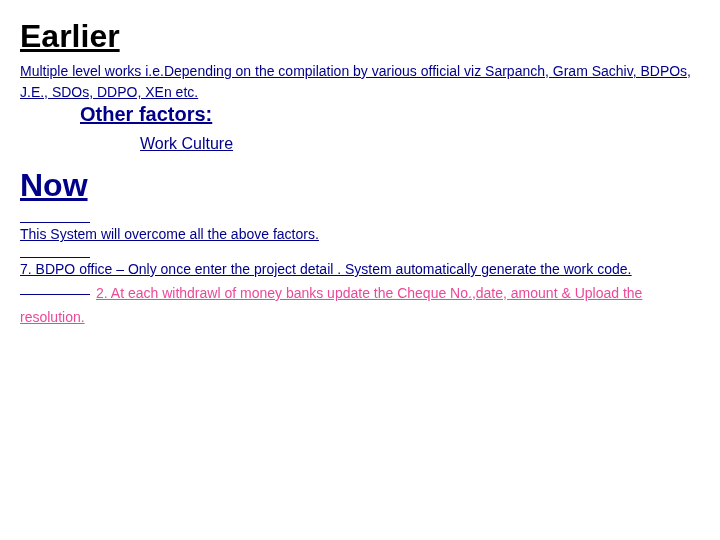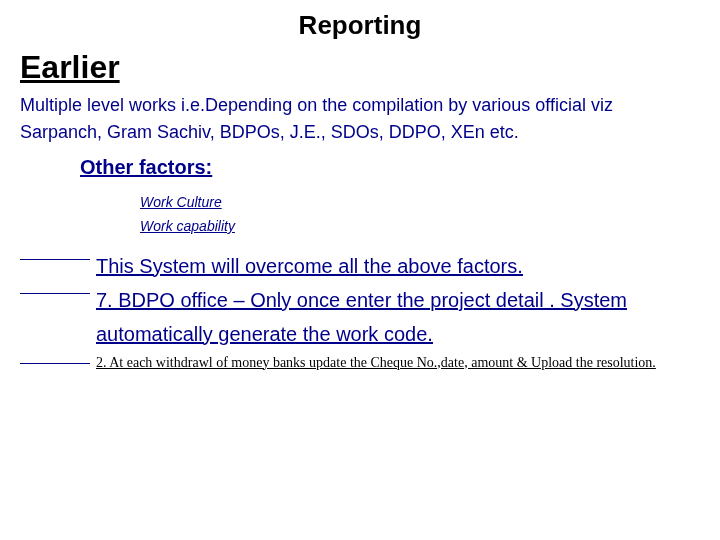--- a/index.html
+++ b/index.html
@@ -35,118 +35,116 @@
     .section-earlier {
       font-size: 32px;
       font-weight: bold;
       color: #000000;
       text-decoration: underline;
       margin-bottom: 6px;
       margin-top: 8px;
     }
 
     .intro-text {
-      font-size: 18px;
+      font-size: 14px;
       color: #00008B;
-      margin-bottom: 10px;
+      text-decoration: underline;
       line-height: 1.5;
     }
 
     .other-factors-title {
       font-size: 20px;
       font-weight: bold;
       color: #00008B;
       text-decoration: underline;
       margin-left: 60px;
-      margin-bottom: 12px;
+      margin-bottom: 4px;
     }
 
     .factors-list {
       margin-left: 120px;
       margin-bottom: 10px;
     }
 
     .factor-item {
-      font-size: 14px;
+      font-size: 16px;
       color: #00008B;
       text-decoration: underline;
       line-height: 1.7;
-      font-style: italic;
     }
 
     .section-now {
       font-size: 32px;
       font-weight: bold;
       color: #00008B;
       text-decoration: underline;
       margin-bottom: 8px;
     }
 
     .now-items {
       margin-left: 0;
     }
 
     .now-item {
-      font-size: 20px;
+      font-size: 14px;
       color: #00008B;
       text-decoration: underline;
       line-height: 1.7;
       display: flex;
       align-items: flex-start;
+      flex-direction: column;
     }
 
     .now-item .bullet-line {
       display: inline-block;
       width: 70px;
       border-bottom: 1px solid #00008B;
       margin-right: 6px;
       margin-top: 10px;
       flex-shrink: 0;
     }
 
     .now-item-text {
       flex: 1;
       text-decoration: underline;
       color: #00008B;
     }
 
     .now-item-full {
       font-size: 14px;
-      color: #000000;
+      color: #ec4899;
       text-decoration: underline;
       line-height: 1.7;
-      font-family: Liberation Serif, serif;
     }
 
     .now-item-full .bullet-line {
       display: inline-block;
       width: 70px;
       border-bottom: 1px solid #00008B;
       margin-right: 6px;
       vertical-align: middle;
     }
   </style>
 </head>
 <body>
 
 <div class="page-container">
 
-  <div class="page-title">Reporting</div>
 
   <div class="section-earlier">Earlier</div>
 
   <div class="intro-text">Multiple level works i.e.Depending on the compilation by various official viz Sarpanch, Gram Sachiv, BDPOs, J.E., SDOs, DDPO, XEn etc.</div>
 
   <div class="other-factors-title">Other factors:</div>
 
   <div class="factors-list">
     <div class="factor-item">Work Culture</div>
-    <div class="factor-item">Work capability</div>
   </div>
 
+  <div class="section-now">Now</div>
 
   <div class="now-items">
 
     <div class="now-item">
       <span class="bullet-line"></span>
       <span class="now-item-text">This System will overcome all the above factors.</span>
     </div>
 
 
     <div class="now-item">

